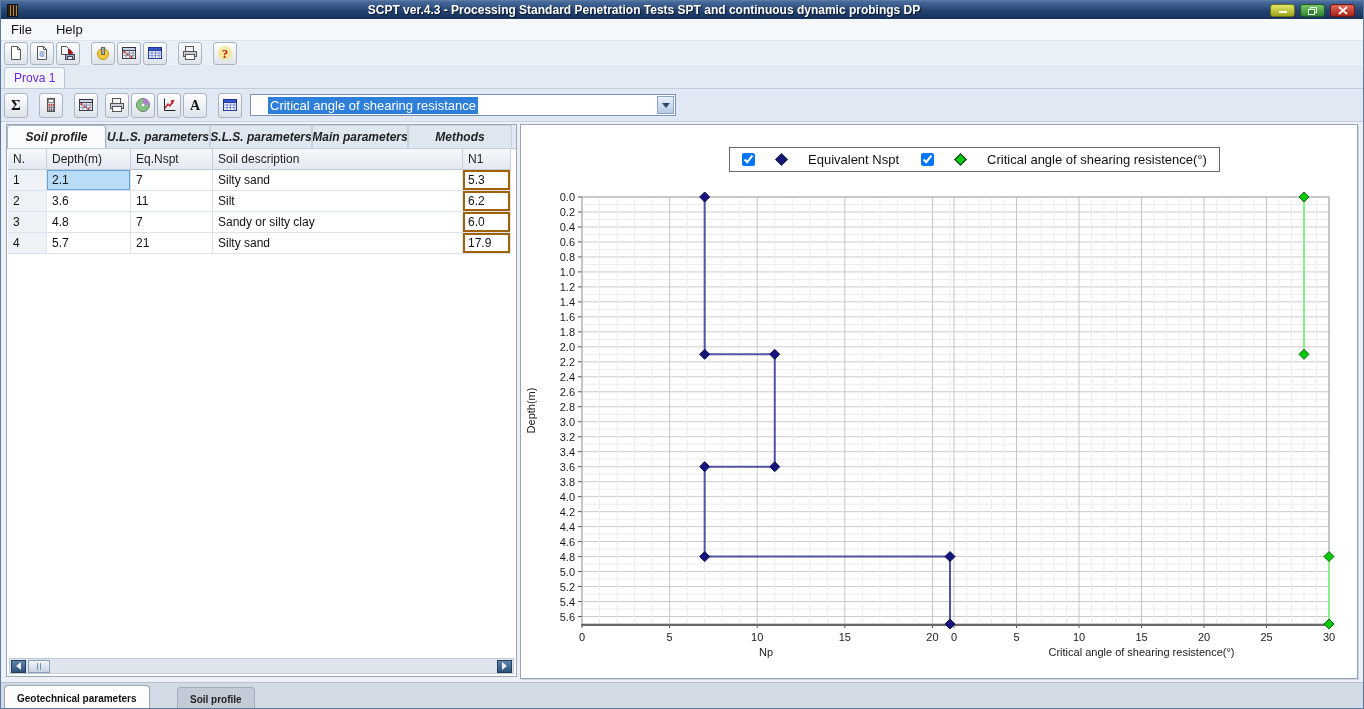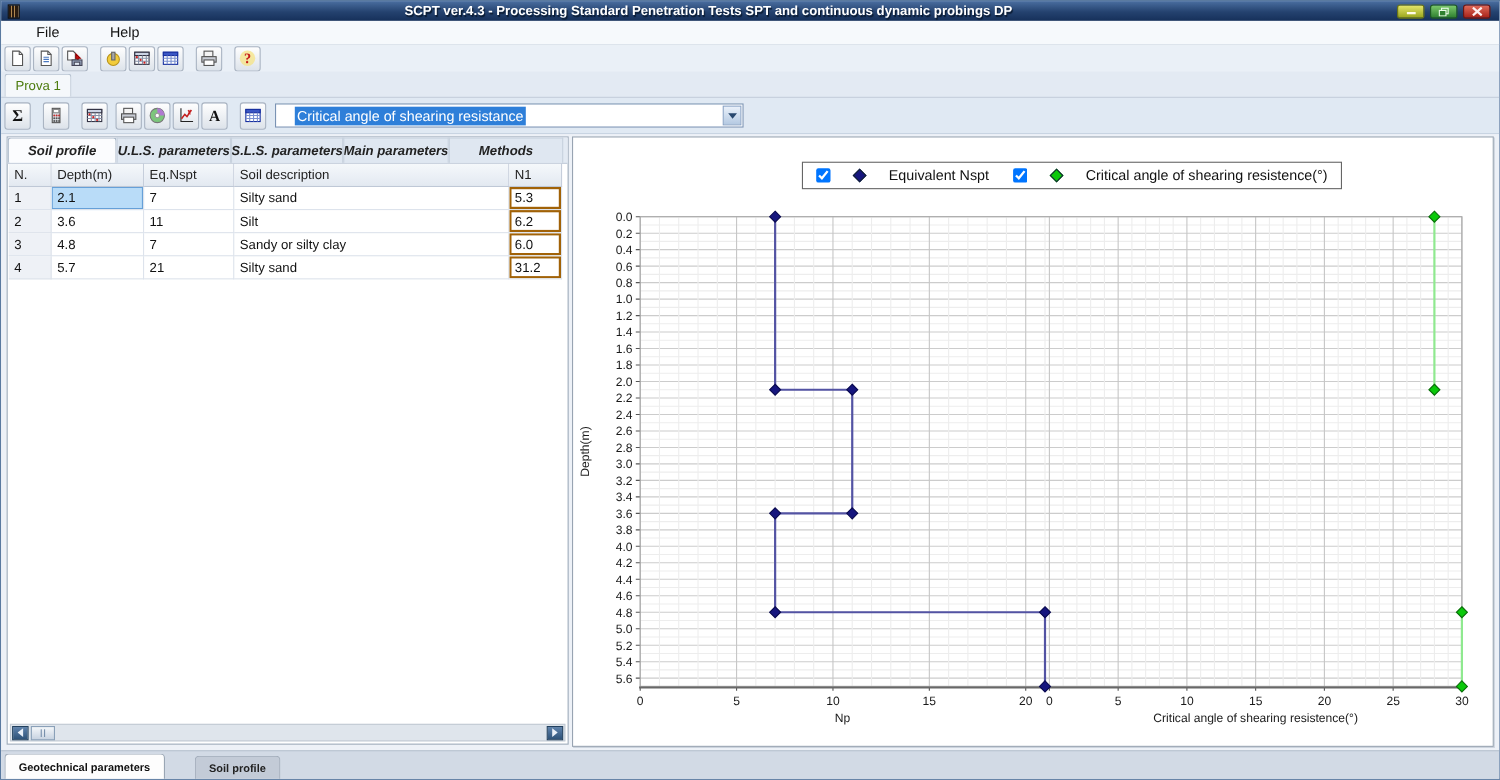--- a/index.html
+++ b/index.html
@@ -18,39 +18,39 @@
   .winbtns{display:flex;gap:5px;margin-right:8px;}
   .wb{width:25px;height:13px;border-radius:3px;display:flex;align-items:center;justify-content:center;}
   .wb-min{background:linear-gradient(#e6e66a,#9aa61e);border:1px solid #6a7414;}
   .wb-max{background:linear-gradient(#7cc96c,#2f8030);border:1px solid #1e5a20;}
   .wb-close{background:linear-gradient(#e06a5a,#a82218);border:1px solid #701410;}
 
   
   .menubar{position:absolute;top:18px;left:0;right:0;height:22px;background:#f6f9fc;
     border-bottom:1px solid #dde4ec;display:flex;align-items:center;padding-left:8px;gap:20px;
     font-size:13px;color:#111;}
-  .menu-item{padding:1px 2px;margin-left:22px;}
+  .menu-item{padding:1px 2px;}
 
   
   .toolbar1{position:absolute;top:40px;left:0;right:0;height:24px;background:#eaf0f7;
     display:flex;align-items:center;padding-left:3px;}
   .toolbar2{position:absolute;top:88px;left:0;right:0;height:33px;background:#e0e9f3;
     border-bottom:1px solid #c6d2e0;display:flex;align-items:center;padding-left:3px;}
   .tbtn{width:24px;height:23px;border:1px solid #aab4c2;border-radius:3px;
     background:linear-gradient(#fefefe,#dde3ea);display:flex;align-items:center;justify-content:center;
     margin-right:2px;flex:0 0 auto;}
   .toolbar2 .tbtn{height:25px;}
   .gap8{width:9px;flex:0 0 auto;}.gap4{width:5px;flex:0 0 auto;}
 
   
   .tabrow{position:absolute;top:64px;left:0;right:0;height:24px;background:#e3eaf3;
     border-bottom:1px solid #c2cdda;}
   .ptab{position:absolute;left:3px;bottom:0;height:21px;padding:0 9px;background:#f5f8fb;
     border:1px solid #b8c4d2;border-bottom:none;border-radius:3px 3px 0 0;font-size:12px;
-    display:flex;align-items:center;color:#4d7c0f;}
+    display:flex;align-items:center;color:#6d28d9;}
 
   
   .combo{width:426px;height:22px;margin-left:6px;background:#fff;border:1px solid #7a93b4;
     display:flex;align-items:center;position:relative;}
   .combo-text{margin-left:17px;background:#2e7fd9;color:#fff;font-size:13px;padding:1px 2px;
     white-space:nowrap;}
   .combo-btn{position:absolute;right:1px;top:1px;bottom:1px;width:17px;
     background:linear-gradient(#eaf1fa,#b4c9e2);border:1px solid #8aa4c6;
     display:flex;align-items:center;justify-content:center;}
   .combo-arrow{width:0;height:0;border-left:4px solid transparent;border-right:4px solid transparent;
@@ -341,21 +341,21 @@
               <div class="tcell c-n1">
                 <div class="n1box">6.0</div>
               </div>
             </div>
             <div class="trow">
               <div class="tcell c-n">4</div>
               <div class="tcell c-depth">5.7</div>
               <div class="tcell c-nspt">21</div>
               <div class="tcell c-desc">Silty sand</div>
               <div class="tcell c-n1">
-                <div class="n1box">31.2</div>
+                <div class="n1box">17.9</div>
               </div>
             </div>
           </div>
       </div>
       <div class="hscroll">
         <div class="sb-btn">
             <span class="sb-arrow-l"></span>
           </div>
         <div class="sb-thumb">
             <span class="grip"></span>

